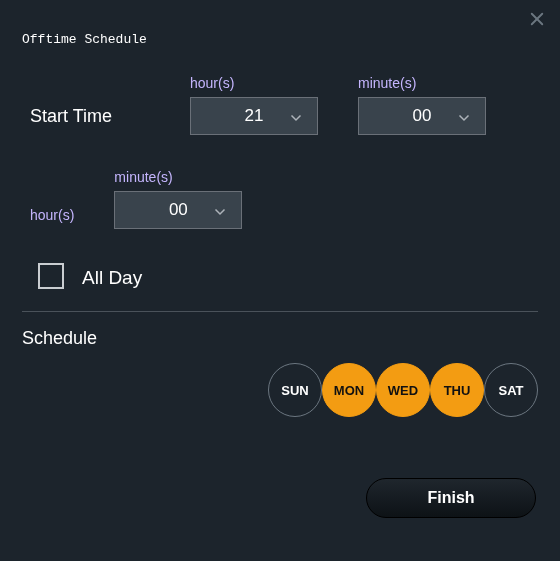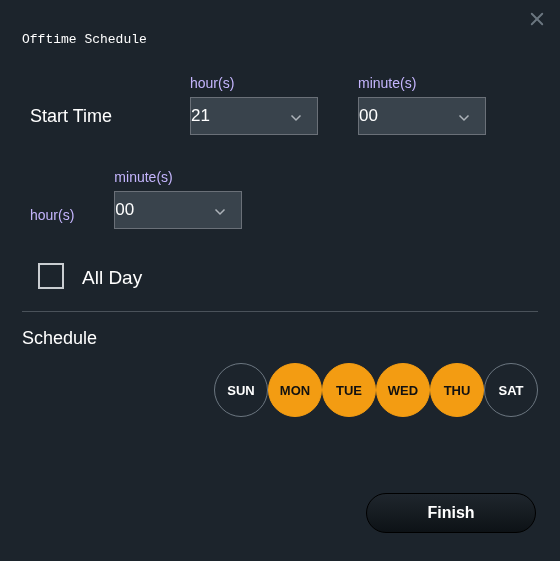--- a/index.html
+++ b/index.html
@@ -50,20 +50,21 @@
     border: 1px solid #6a7078;
     display: flex;
     align-items: center;
     justify-content: center;
     position: relative;
     cursor: pointer;
   }
   .select-value {
     font-size: 17px;
     color: #fff;
+    text-align: center;
     width: 100%;
   }
   .chev {
     position: absolute;
     right: 12px;
     top: 50%;
     transform: translateY(-40%);
     color: #adb3b9;
   }
   .chev svg { width: 18px; height: 18px; display: block; }
@@ -112,21 +113,21 @@
     background: transparent;
   }
   .day.on {
     background: #f39c12;
     border: 1px solid #f39c12;
     color: #111;
   }
   .finish-wrap {
     position: absolute;
     right: 24px;
-    bottom: 28px;
+    bottom: 43px;
   }
   .finish {
     width: 170px;
     height: 40px;
     border-radius: 20px;
     background: linear-gradient(#1f262d, #0d1216);
     border: 1px solid #000;
     color: #fff;
     font-size: 16px;
     font-weight: bold;
@@ -200,21 +201,20 @@
 
 </div>
 
 <hr class="divider">
 
 <div class="schedule-title">Schedule</div>
 
 <div class="days">
   <div class="day off">SUN</div>
   <div class="day on">MON</div>
-  <div class="day on">TUE</div>
   <div class="day on">WED</div>
   <div class="day on">THU</div>
   <div class="day off">SAT</div>
 </div>
 
 <div class="finish-wrap">
   <div class="finish">Finish</div>
 </div>
 
 </body></html>

